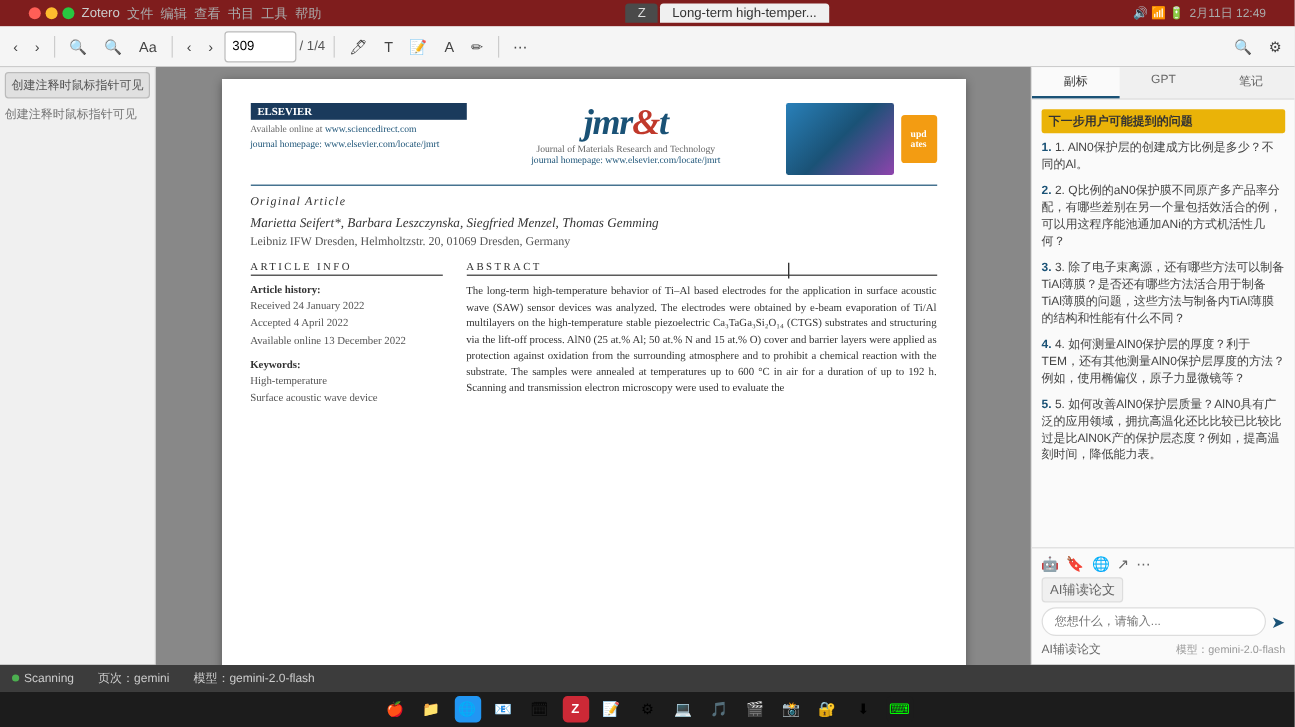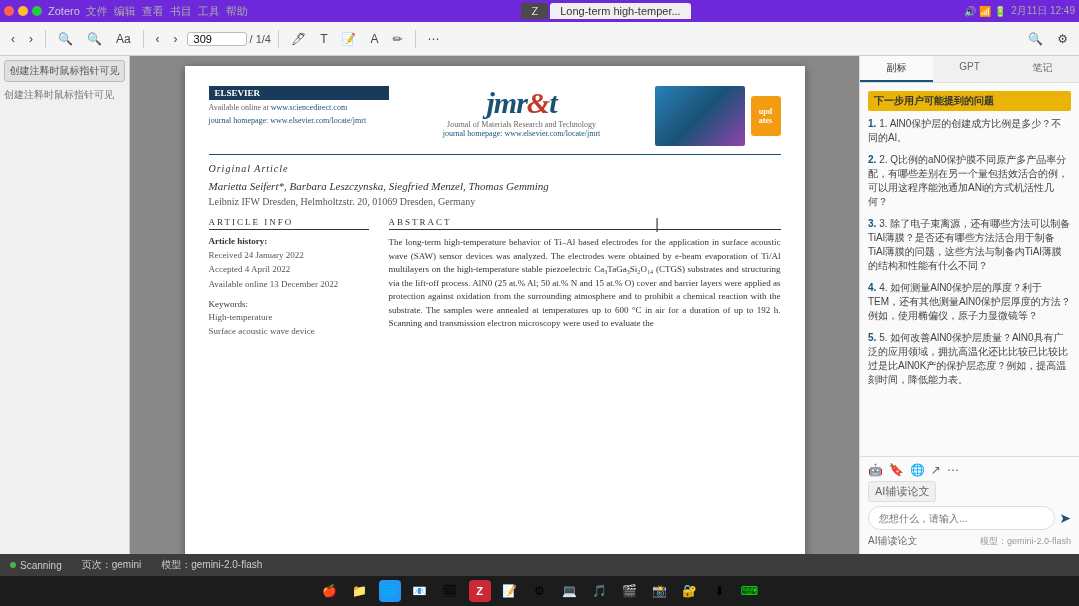--- a/index.html
+++ b/index.html
@@ -1,25 +1,25 @@
 <!DOCTYPE html>
 <html><head>
   <meta charset="utf-8">
   <style>
     * { margin: 0; padding: 0; box-sizing: border-box; }
     body { width: 1079px; height: 606px; overflow: hidden; background: #e8e8e8; font-family: -apple-system, 'PingFang SC', 'Helvetica Neue', Arial, sans-serif; display: flex; flex-direction: column; }
 
     
     .titlebar {
       height: 22px;
-      background: #6d28d9;
+      background: #7f1d1d;
       display: flex;
       align-items: center;
       justify-content: space-between;
-      padding: 0 4px;
+      padding: 0 24px;
       color: #ccc;
       font-size: 11px;
       flex-shrink: 0;
     }
     .titlebar-left { display: flex; align-items: center; gap: 6px; }
     .titlebar-dots { display: flex; gap: 4px; }
     .titlebar-dot { width: 10px; height: 10px; border-radius: 50%; }
     .dot-red { background: #ff5f57; }
     .dot-yellow { background: #febc2e; }
     .dot-green { background: #28c840; }
@@ -45,21 +45,21 @@
       padding: 0 5px;
       border: none;
       background: transparent;
       cursor: pointer;
       font-size: 12px;
       color: #444;
       display: flex; align-items: center;
     }
     .toolbar-separator { width: 1px; height: 18px; background: #ccc; margin: 0 3px; }
     .toolbar-input {
-      height: 14px;
+      height: 26px;
       border: 1px solid #bbb;
       border-radius: 3px;
       padding: 0 6px;
       font-size: 11px;
       width: 60px;
       background: white;
     }
     .toolbar-pagecounter { display: flex; align-items: center; gap: 3px; font-size: 11px; color: #555; }
 
     
@@ -144,21 +144,21 @@
     .original-article { font-size: 10px; letter-spacing: 1px; color: #333; margin-bottom: 6px; font-style: italic; }
     .article-title { font-size: 18px; font-weight: bold; color: #1a5276; margin-bottom: 10px; line-height: 1.3; }
     .authors { font-size: 11px; color: #333; margin-bottom: 4px; font-style: italic; }
     .affiliation { font-size: 10px; color: #555; margin-bottom: 10px; }
     .two-col { display: flex; gap: 20px; }
     .article-info-col { width: 160px; flex-shrink: 0; }
     .abstract-col { flex: 1; }
     .section-title { font-size: 9px; letter-spacing: 2px; color: #333; border-bottom: 1px solid #333; margin-bottom: 6px; padding-bottom: 2px; }
     .info-label { font-size: 9px; font-weight: bold; color: #333; margin-bottom: 2px; }
     .info-dates { font-size: 9px; color: #555; line-height: 1.6; }
-    .kw-label { font-size: 9px; font-weight: normal; color: #333; margin-top: 8px; margin-bottom: 2px; }
+    .kw-label { font-size: 9px; font-weight: bold; color: #333; margin-top: 8px; margin-bottom: 2px; }
     .kw-text { font-size: 9px; color: #555; line-height: 1.5; }
     .abstract-text { font-size: 9px; color: #333; line-height: 1.5; text-align: justify; }
     .update-icon {
       width: 30px;
       height: 40px;
       background: #f39c12;
       border-radius: 3px;
       display: flex;
       align-items: center;
       justify-content: center;

